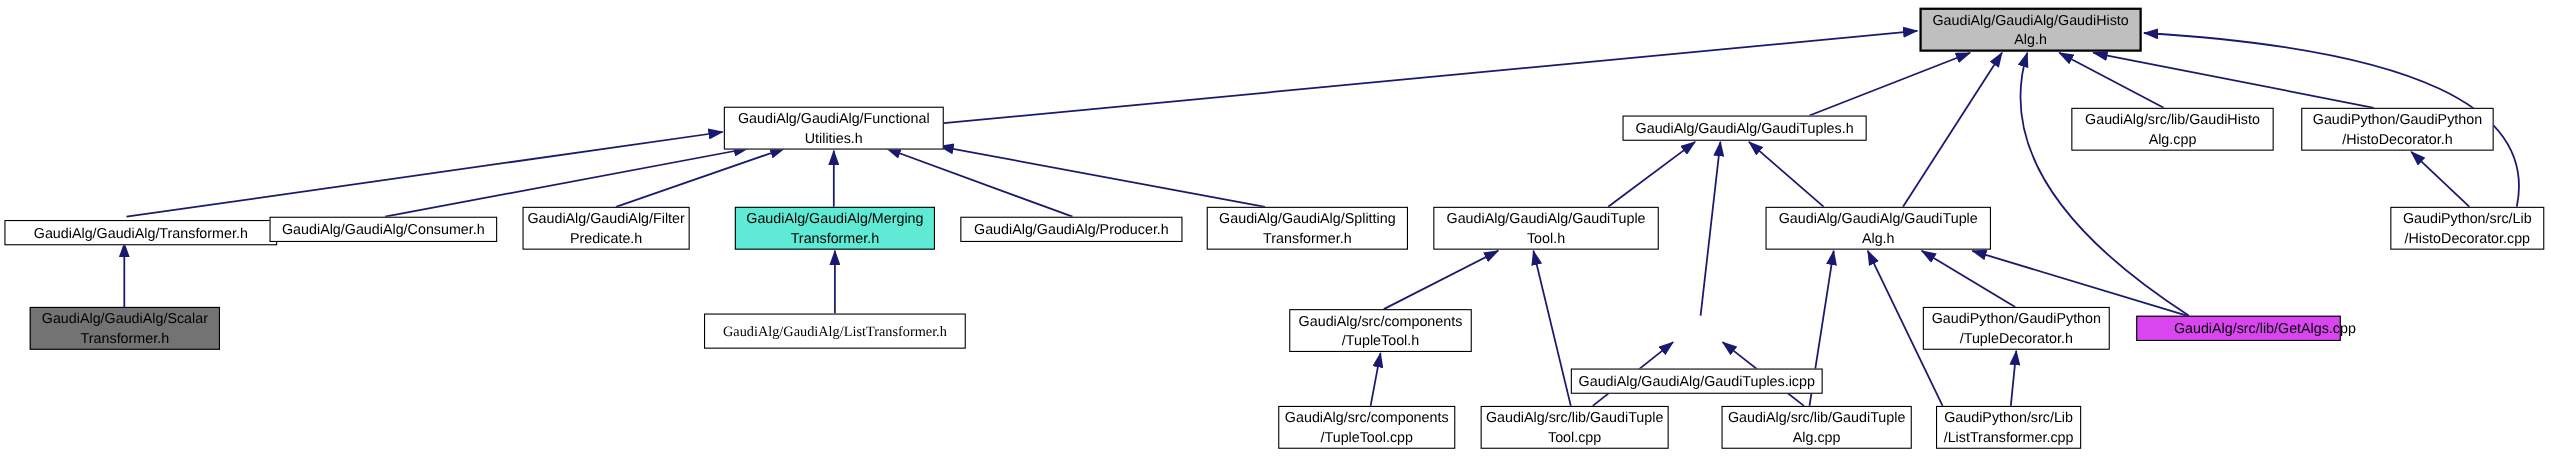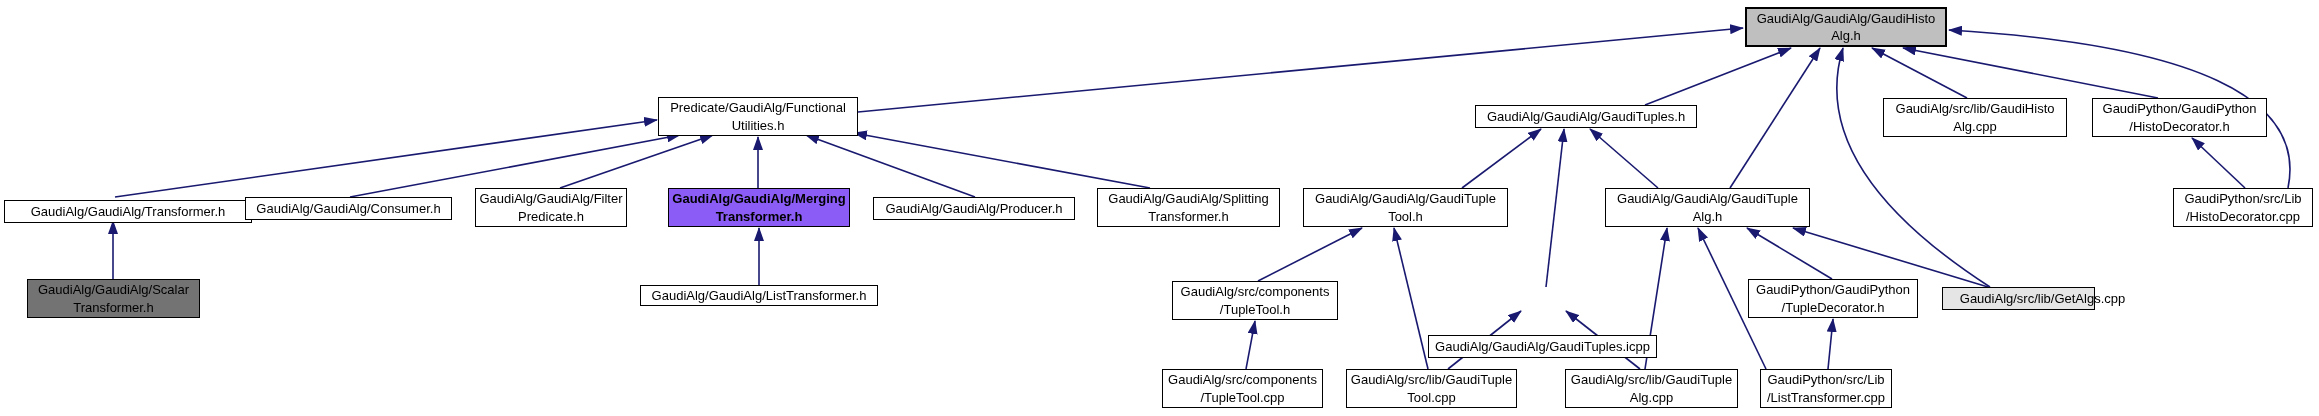--- a/index.html
+++ b/index.html
@@ -62,21 +62,21 @@
       <path d="M1246,369 L1255,321" class="edge" stroke="#191970" marker-end="url(#arrow)"></path>
       <path d="M1828,369 L1833,319" class="edge" stroke="#191970" marker-end="url(#arrow)"></path>
       <path d="M2245,188 L2192,138" class="edge" stroke="#191970" marker-end="url(#arrow)"></path>
     </svg>
 
 <div class="node highlighted" style="left: 1745px; top: 7px; width: 202px; height: 40px; background: rgb(191, 191, 191); border: 2px solid rgb(0, 0, 0);">
       <div class="line">GaudiAlg/GaudiAlg/GaudiHisto</div>
       <div class="line">Alg.h</div>
     </div>
     <div class="node" style="left: 658px; top: 97px; width: 200px; height: 39px; background: rgb(255, 255, 255); border: 1.5px solid rgb(0, 0, 0);">
-      <div class="line">Predicate/GaudiAlg/Functional</div>
+      <div class="line">GaudiAlg/GaudiAlg/Functional</div>
       <div class="line">Utilities.h</div>
     </div>
     <div class="node" style="left: 1475px; top: 105px; width: 222px; height: 23px; background: rgb(255, 255, 255); border: 1.5px solid rgb(0, 0, 0);">
       <div class="line">GaudiAlg/GaudiAlg/GaudiTuples.h</div>
     </div>
     <div class="node" style="left: 1883px; top: 98px; width: 184px; height: 39px; background: rgb(255, 255, 255); border: 1.5px solid rgb(0, 0, 0);">
       <div class="line">GaudiAlg/src/lib/GaudiHisto</div>
       <div class="line">Alg.cpp</div>
     </div>
     <div class="node" style="left: 2092px; top: 98px; width: 175px; height: 39px; background: rgb(255, 255, 255); border: 1.5px solid rgb(0, 0, 0);">
@@ -86,21 +86,21 @@
     <div class="node" style="left: 4px; top: 200px; width: 248px; height: 23px; background: rgb(255, 255, 255); border: 1.5px solid rgb(0, 0, 0);">
       <div class="line">GaudiAlg/GaudiAlg/Transformer.h</div>
     </div>
     <div class="node" style="left: 245px; top: 197px; width: 207px; height: 23px; background: rgb(255, 255, 255); border: 1.5px solid rgb(0, 0, 0);">
       <div class="line">GaudiAlg/GaudiAlg/Consumer.h</div>
     </div>
     <div class="node" style="left: 475px; top: 188px; width: 152px; height: 39px; background: rgb(255, 255, 255); border: 1.5px solid rgb(0, 0, 0);">
       <div class="line">GaudiAlg/GaudiAlg/Filter</div>
       <div class="line">Predicate.h</div>
     </div>
-    <div class="node" style="left: 668px; top: 188px; width: 182px; height: 39px; background: #8b5cf6; border: 1.5px solid rgb(0, 0, 0); font-weight: bold;">
+    <div class="node" style="left: 668px; top: 188px; width: 182px; height: 39px; background: #5eead4; border: 1.5px solid rgb(0, 0, 0);">
       <div class="line">GaudiAlg/GaudiAlg/Merging</div>
       <div class="line">Transformer.h</div>
     </div>
     <div class="node" style="left: 873px; top: 197px; width: 202px; height: 23px; background: rgb(255, 255, 255); border: 1.5px solid rgb(0, 0, 0);">
       <div class="line">GaudiAlg/GaudiAlg/Producer.h</div>
     </div>
     <div class="node" style="left: 1097px; top: 188px; width: 183px; height: 39px; background: rgb(255, 255, 255); border: 1.5px solid rgb(0, 0, 0);">
       <div class="line">GaudiAlg/GaudiAlg/Splitting</div>
       <div class="line">Transformer.h</div>
     </div>
@@ -113,35 +113,35 @@
       <div class="line">Alg.h</div>
     </div>
     <div class="node" style="left: 2173px; top: 188px; width: 140px; height: 39px; background: rgb(255, 255, 255); border: 1.5px solid rgb(0, 0, 0);">
       <div class="line">GaudiPython/src/Lib</div>
       <div class="line">/HistoDecorator.cpp</div>
     </div>
     <div class="node" style="left: 27px; top: 279px; width: 173px; height: 39px; background: #737373; border: 1.5px solid rgb(0, 0, 0);">
       <div class="line">GaudiAlg/GaudiAlg/Scalar</div>
       <div class="line">Transformer.h</div>
     </div>
-    <div class="node" style="left: 640px; top: 285px; width: 238px; height: 21px; background: rgb(255, 255, 255); border: 1.5px solid rgb(0, 0, 0);">
+    <div class="node" style="left: 640px; top: 285px; width: 238px; height: 32px; background: rgb(255, 255, 255); border: 1.5px solid rgb(0, 0, 0); font-family: Liberation Serif, serif;">
       <div class="line">GaudiAlg/GaudiAlg/ListTransformer.h</div>
     </div>
     <div class="node" style="left: 1172px; top: 281px; width: 166px; height: 39px; background: rgb(255, 255, 255); border: 1.5px solid rgb(0, 0, 0);">
       <div class="line">GaudiAlg/src/components</div>
       <div class="line">/TupleTool.h</div>
     </div>
     <div class="node" style="left: 1428px; top: 287px; width: 229px; height: 23px; background: rgb(255, 255, 255); border: 1.5px solid rgb(0, 0, 0); margin-top: 48px;">
       <div class="line">GaudiAlg/GaudiAlg/GaudiTuples.icpp</div>
     </div>
     <div class="node" style="left: 1748px; top: 279px; width: 170px; height: 39px; background: rgb(255, 255, 255); border: 1.5px solid rgb(0, 0, 0);">
       <div class="line">GaudiPython/GaudiPython</div>
       <div class="line">/TupleDecorator.h</div>
     </div>
-    <div class="node" style="left: 1942px; top: 287px; width: 153px; height: 23px; background: #e5e5e5; border: 1.5px solid rgb(0, 0, 0); padding-left: 48px;">
+    <div class="node" style="left: 1942px; top: 287px; width: 186px; height: 23px; background: #d946ef; border: 1.5px solid rgb(0, 0, 0); padding-left: 48px;">
       <div class="line">GaudiAlg/src/lib/GetAlgs.cpp</div>
     </div>
     <div class="node" style="left: 1162px; top: 369px; width: 161px; height: 39px; background: rgb(255, 255, 255); border: 1.5px solid rgb(0, 0, 0);">
       <div class="line">GaudiAlg/src/components</div>
       <div class="line">/TupleTool.cpp</div>
     </div>
     <div class="node" style="left: 1346px; top: 369px; width: 171px; height: 39px; background: rgb(255, 255, 255); border: 1.5px solid rgb(0, 0, 0);">
       <div class="line">GaudiAlg/src/lib/GaudiTuple</div>
       <div class="line">Tool.cpp</div>
     </div>

